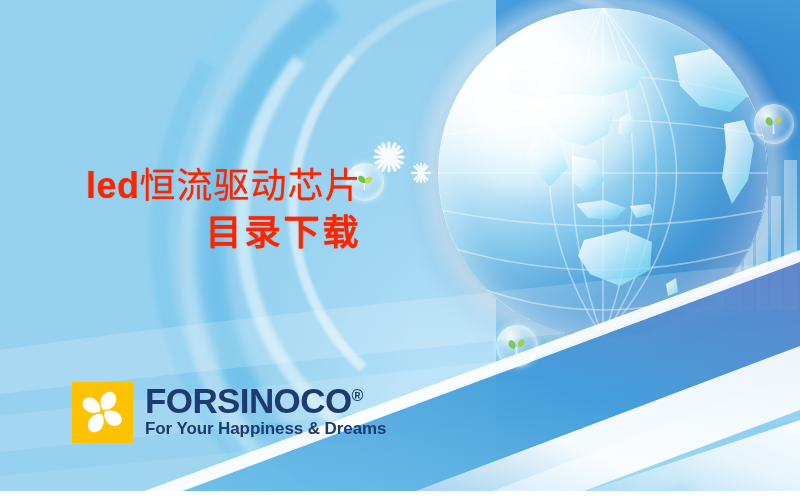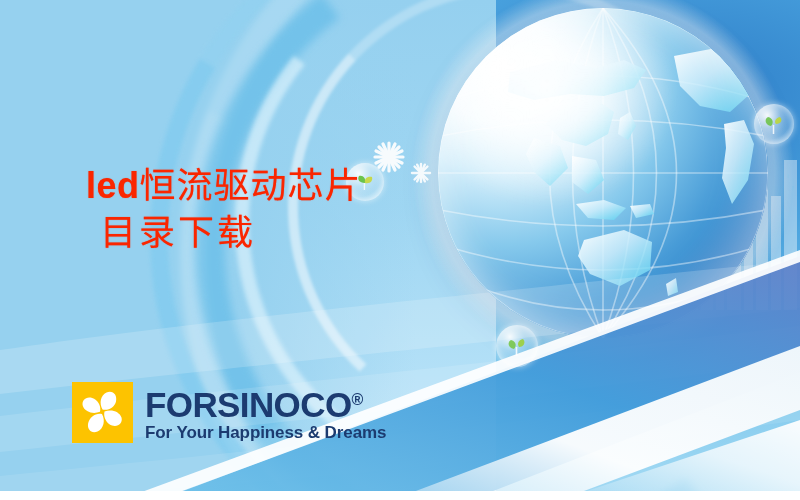--- a/index.html
+++ b/index.html
@@ -184,37 +184,38 @@
     text-shadow: 0 0 1px rgba(250,38,0,0.55);
   }
   .headline .line {
     display: block;
     font-size: 36px;
     font-weight: 700;
     letter-spacing: 0.5px;
   }
   .headline .line-2 {
     padding-left: 14px;
-    font-weight: 400;
+    font-weight: 700;
     font-family: "Liberation Serif", "DejaVu Serif", serif;
     letter-spacing: 3px;
+    text-align: right;
   }
   .headline .line-1 .cn {
     font-weight: 400;
     font-family: "Liberation Serif", "DejaVu Serif", serif;
     letter-spacing: 1px;
   }
 
   
   .logo-lockup {
     position: absolute;
     left: 72px;
     top: 382px;
     display: flex;
-    align-items: flex-end;
+    align-items: flex-start;
   }
   .logo-mark {
     width: 61px;
     height: 61px;
     background: #fdc300;
     flex: 0 0 auto;
     position: relative;
   }
   .logo-mark svg { position: absolute; inset: 0; width: 100%; height: 100%; }
   .logo-text {

